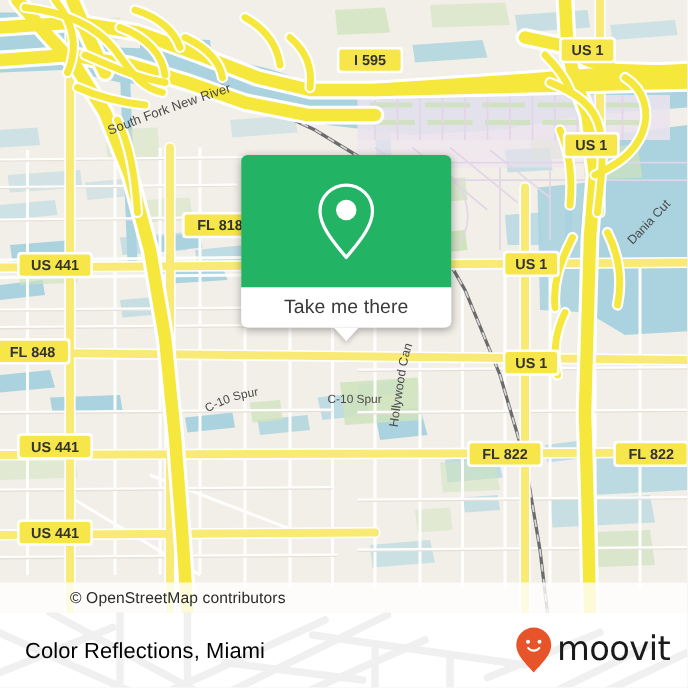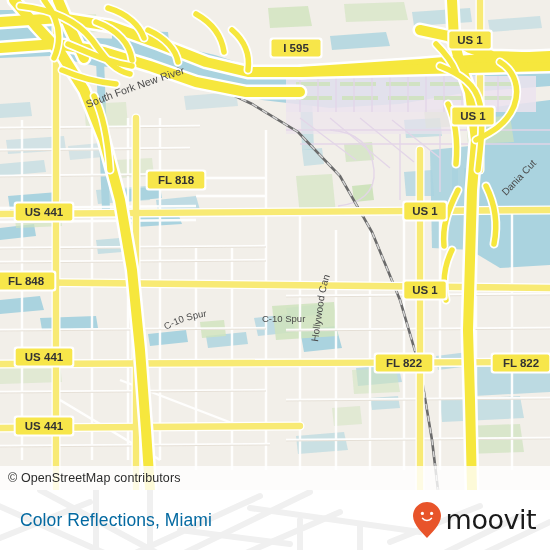--- a/index.html
+++ b/index.html
@@ -14,21 +14,21 @@
   #map{position:absolute;left:0;top:0;width:550px;height:490px;overflow:hidden;background:#f2efe9;}
   #map svg{position:absolute;left:0;top:0;}
 
   
   #attrib{
     position:absolute;left:0;bottom:0;width:550px;height:24px;
     background:rgba(255,255,255,0.80);
     display:flex;align-items:center;
   }
   #attrib span{
-    font-size:12.5px;color:#2b2b2b;padding-left:8px;letter-spacing:.1px;
+    font-size:12.5px;color:#2b2b2b;padding-left:8px;letter-spacing:.1px;margin-left:48px;
   }
 
   
   #card{
     position:absolute;left:193px;top:124px;width:168px;
     border-radius:5px;
     box-shadow:0 2px 7px rgba(0,0,0,.33);
     overflow:visible;
   }
   #card-top{
@@ -55,21 +55,21 @@
 
   
   #footer{
     position:absolute;left:0;top:490px;width:550px;height:60px;
     background:#ffffff;overflow:hidden;
   }
   #footer-lines{position:absolute;left:0;top:-8px;opacity:1;}
   #footer-title{
     position:absolute;left:20px;top:0;height:60px;
     display:flex;align-items:center;
-    font-size:17.5px;color:#0369a1;letter-spacing:.1px;
+    font-size:17.5px;color:#000000;letter-spacing:.1px;
   }
   #brand{
     position:absolute;right:14px;top:0;height:60px;
     display:flex;align-items:center;gap:4px;
   }
   #brand .word{
     font-size:27px;color:#1a1a1a;letter-spacing:-0.5px;
     font-family:"DejaVu Sans", sans-serif;font-weight:400;
     line-height:1;position:relative;top:-1px;
   }
@@ -389,20 +389,32 @@
             </g>
           </g>
       </g>
     </svg>
 
     <div id="attrib">
       <span>© OpenStreetMap contributors</span>
     </div>
   </div>
 
+  <div id="card">
+    <div id="card-top">
+      <svg width="56" height="66" viewBox="0 0 56 66">
+        <path d="M28 4 C39.6 4 49 13.4 49 25 C49 38 36 52 28 62 C20 52 7 38 7 25 C7 13.4 16.4 4 28 4 Z" fill="none" stroke="#ffffff" stroke-width="2.6" stroke-linejoin="round"></path>
+        <circle cx="28" cy="24" r="8.2" fill="#ffffff"></circle>
+      </svg>
+    </div>
+    <div id="card-bottom">
+      <span class="lbl">Take me there</span>
+      <div id="card-tail"></div>
+    </div>
+  </div>
 
   <div id="footer">
     <svg id="footer-lines" width="550" height="78" viewBox="0 0 550 78">
       <g stroke="#f0f0f0" stroke-width="6" fill="none" stroke-linecap="round">
         <path d="M-10 20 L120 78"></path>
         <path d="M40 8 L170 78"></path>
         <path d="M96 4 L96 78"></path>
         <path d="M150 2 L150 78"></path>
         <path d="M120 78 L260 14"></path>
         <path d="M170 78 L310 10"></path>

